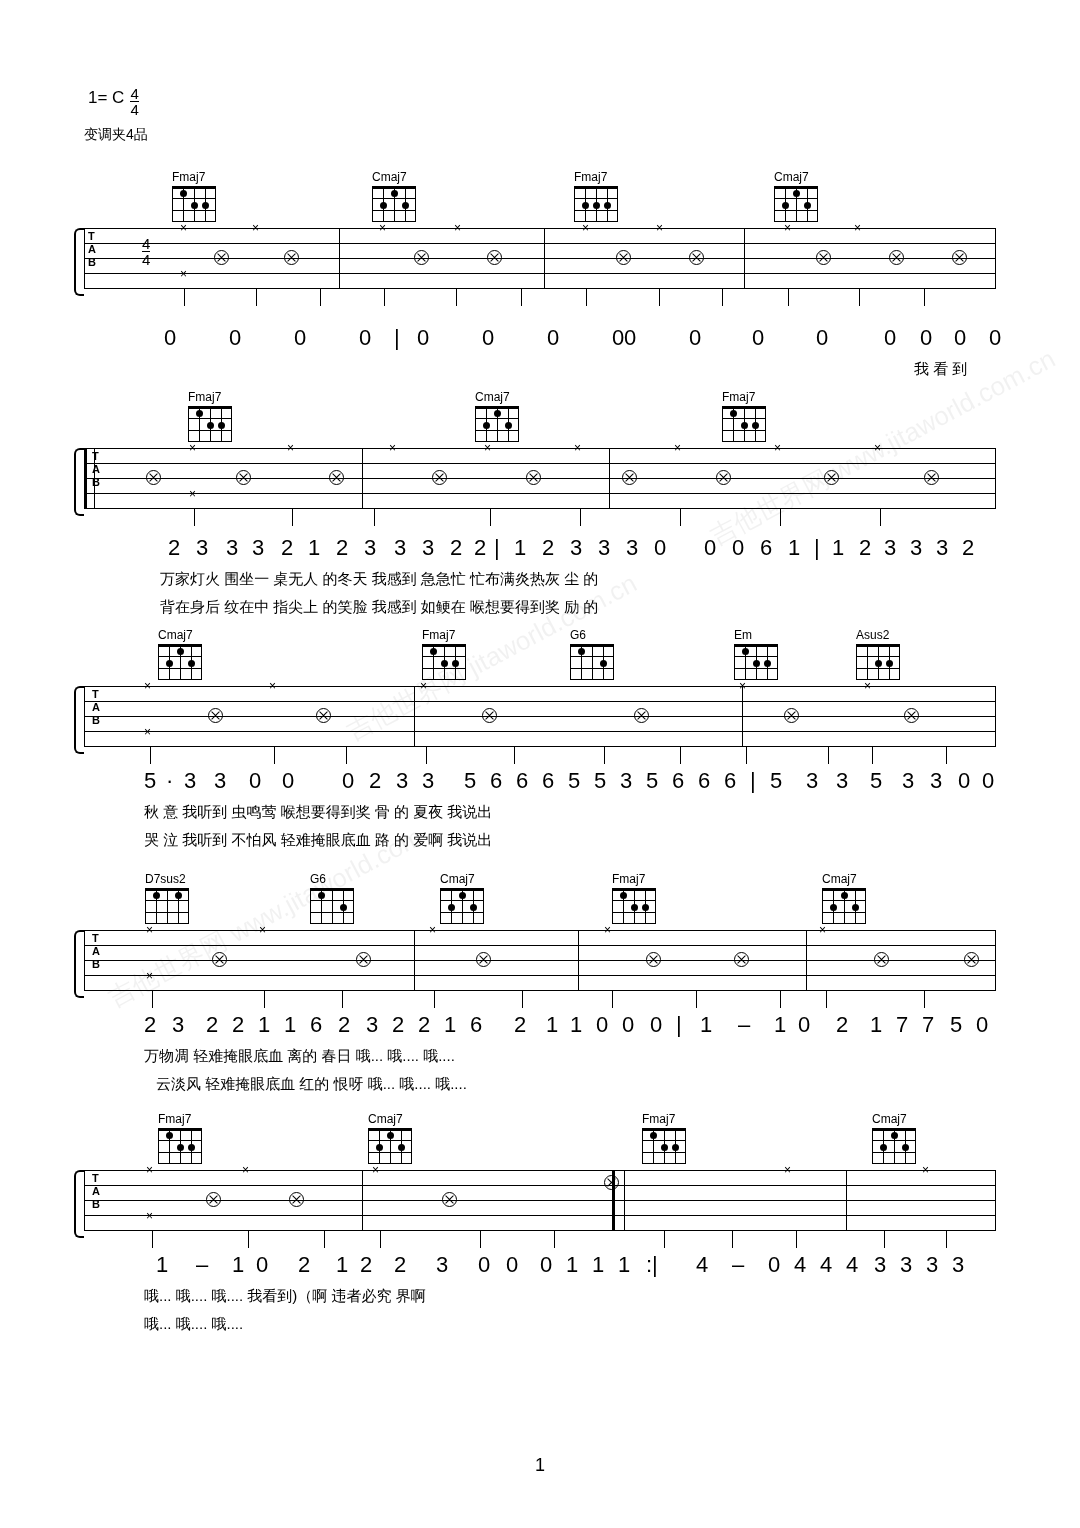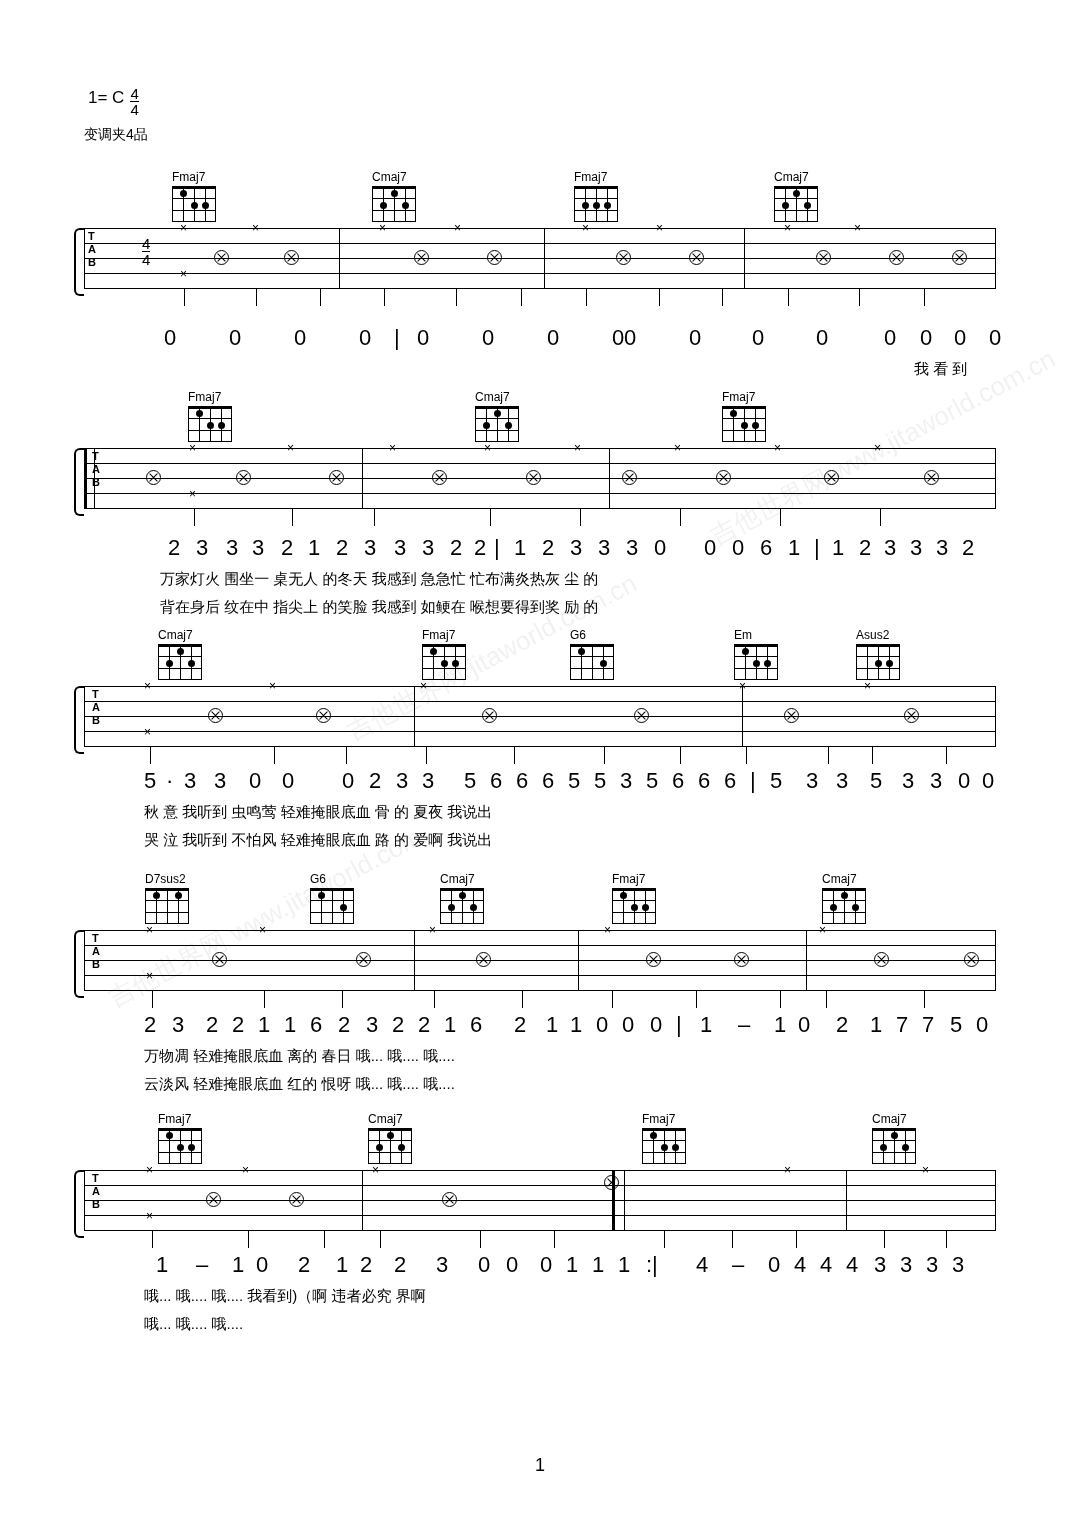--- a/index.html
+++ b/index.html
@@ -540,21 +540,21 @@
       <span style="left:722px;">3</span>
       <span style="left:752px;">3</span>
       <span style="left:786px;">5</span>
       <span style="left:818px;">3</span>
       <span style="left:846px;">3</span>
       <span style="left:874px;">0</span>
       <span style="left:898px;">0</span>
     </div>
 
     <div class="lyricrow" style="top:175px;">
-      <span style="left:60px;">秋 意        我听到 虫鸣莺 轻难掩眼底血 骨 的 夏夜       我说出</span>
+      <span style="left:60px;">秋 意        我听到 虫鸣莺 喉想要得到奖 骨 的 夏夜       我说出</span>
     </div>
     <div class="lyricrow" style="top:203px;">
       <span style="left:60px;">哭 泣        我听到 不怕风 轻难掩眼底血 路 的 爱啊       我说出</span>
     </div>
   </div>
 
   <div class="system" style="top:872px;">
     <div class="chordbox" style="left:145px;top:0;">
       <div class="cname">D7sus2</div>
       <div class="grid">
@@ -711,21 +711,21 @@
       <span style="left:812px;">7</span>
       <span style="left:838px;">7</span>
       <span style="left:866px;">5</span>
       <span style="left:892px;">0</span>
     </div>
 
     <div class="lyricrow" style="top:175px;">
       <span style="left:60px;">万物凋 轻难掩眼底血 离的 春日        哦...      哦....     哦....</span>
     </div>
     <div class="lyricrow" style="top:203px;">
-      <span style="left:60px;">云淡风 轻难掩眼底血 红的 恨呀        哦...      哦....     哦....</span>
+      <span style="left:72px;">云淡风 轻难掩眼底血 红的 恨呀        哦...      哦....     哦....</span>
     </div>
   </div>
 
   <div class="system" style="top:1112px;">
     <div class="chordbox" style="left:158px;top:0;">
       <div class="cname">Fmaj7</div>
       <div class="grid">
         <div class="nut"></div>
           <div class="h" style="top:12px;"></div>
           <div class="h" style="top:24px;"></div>

